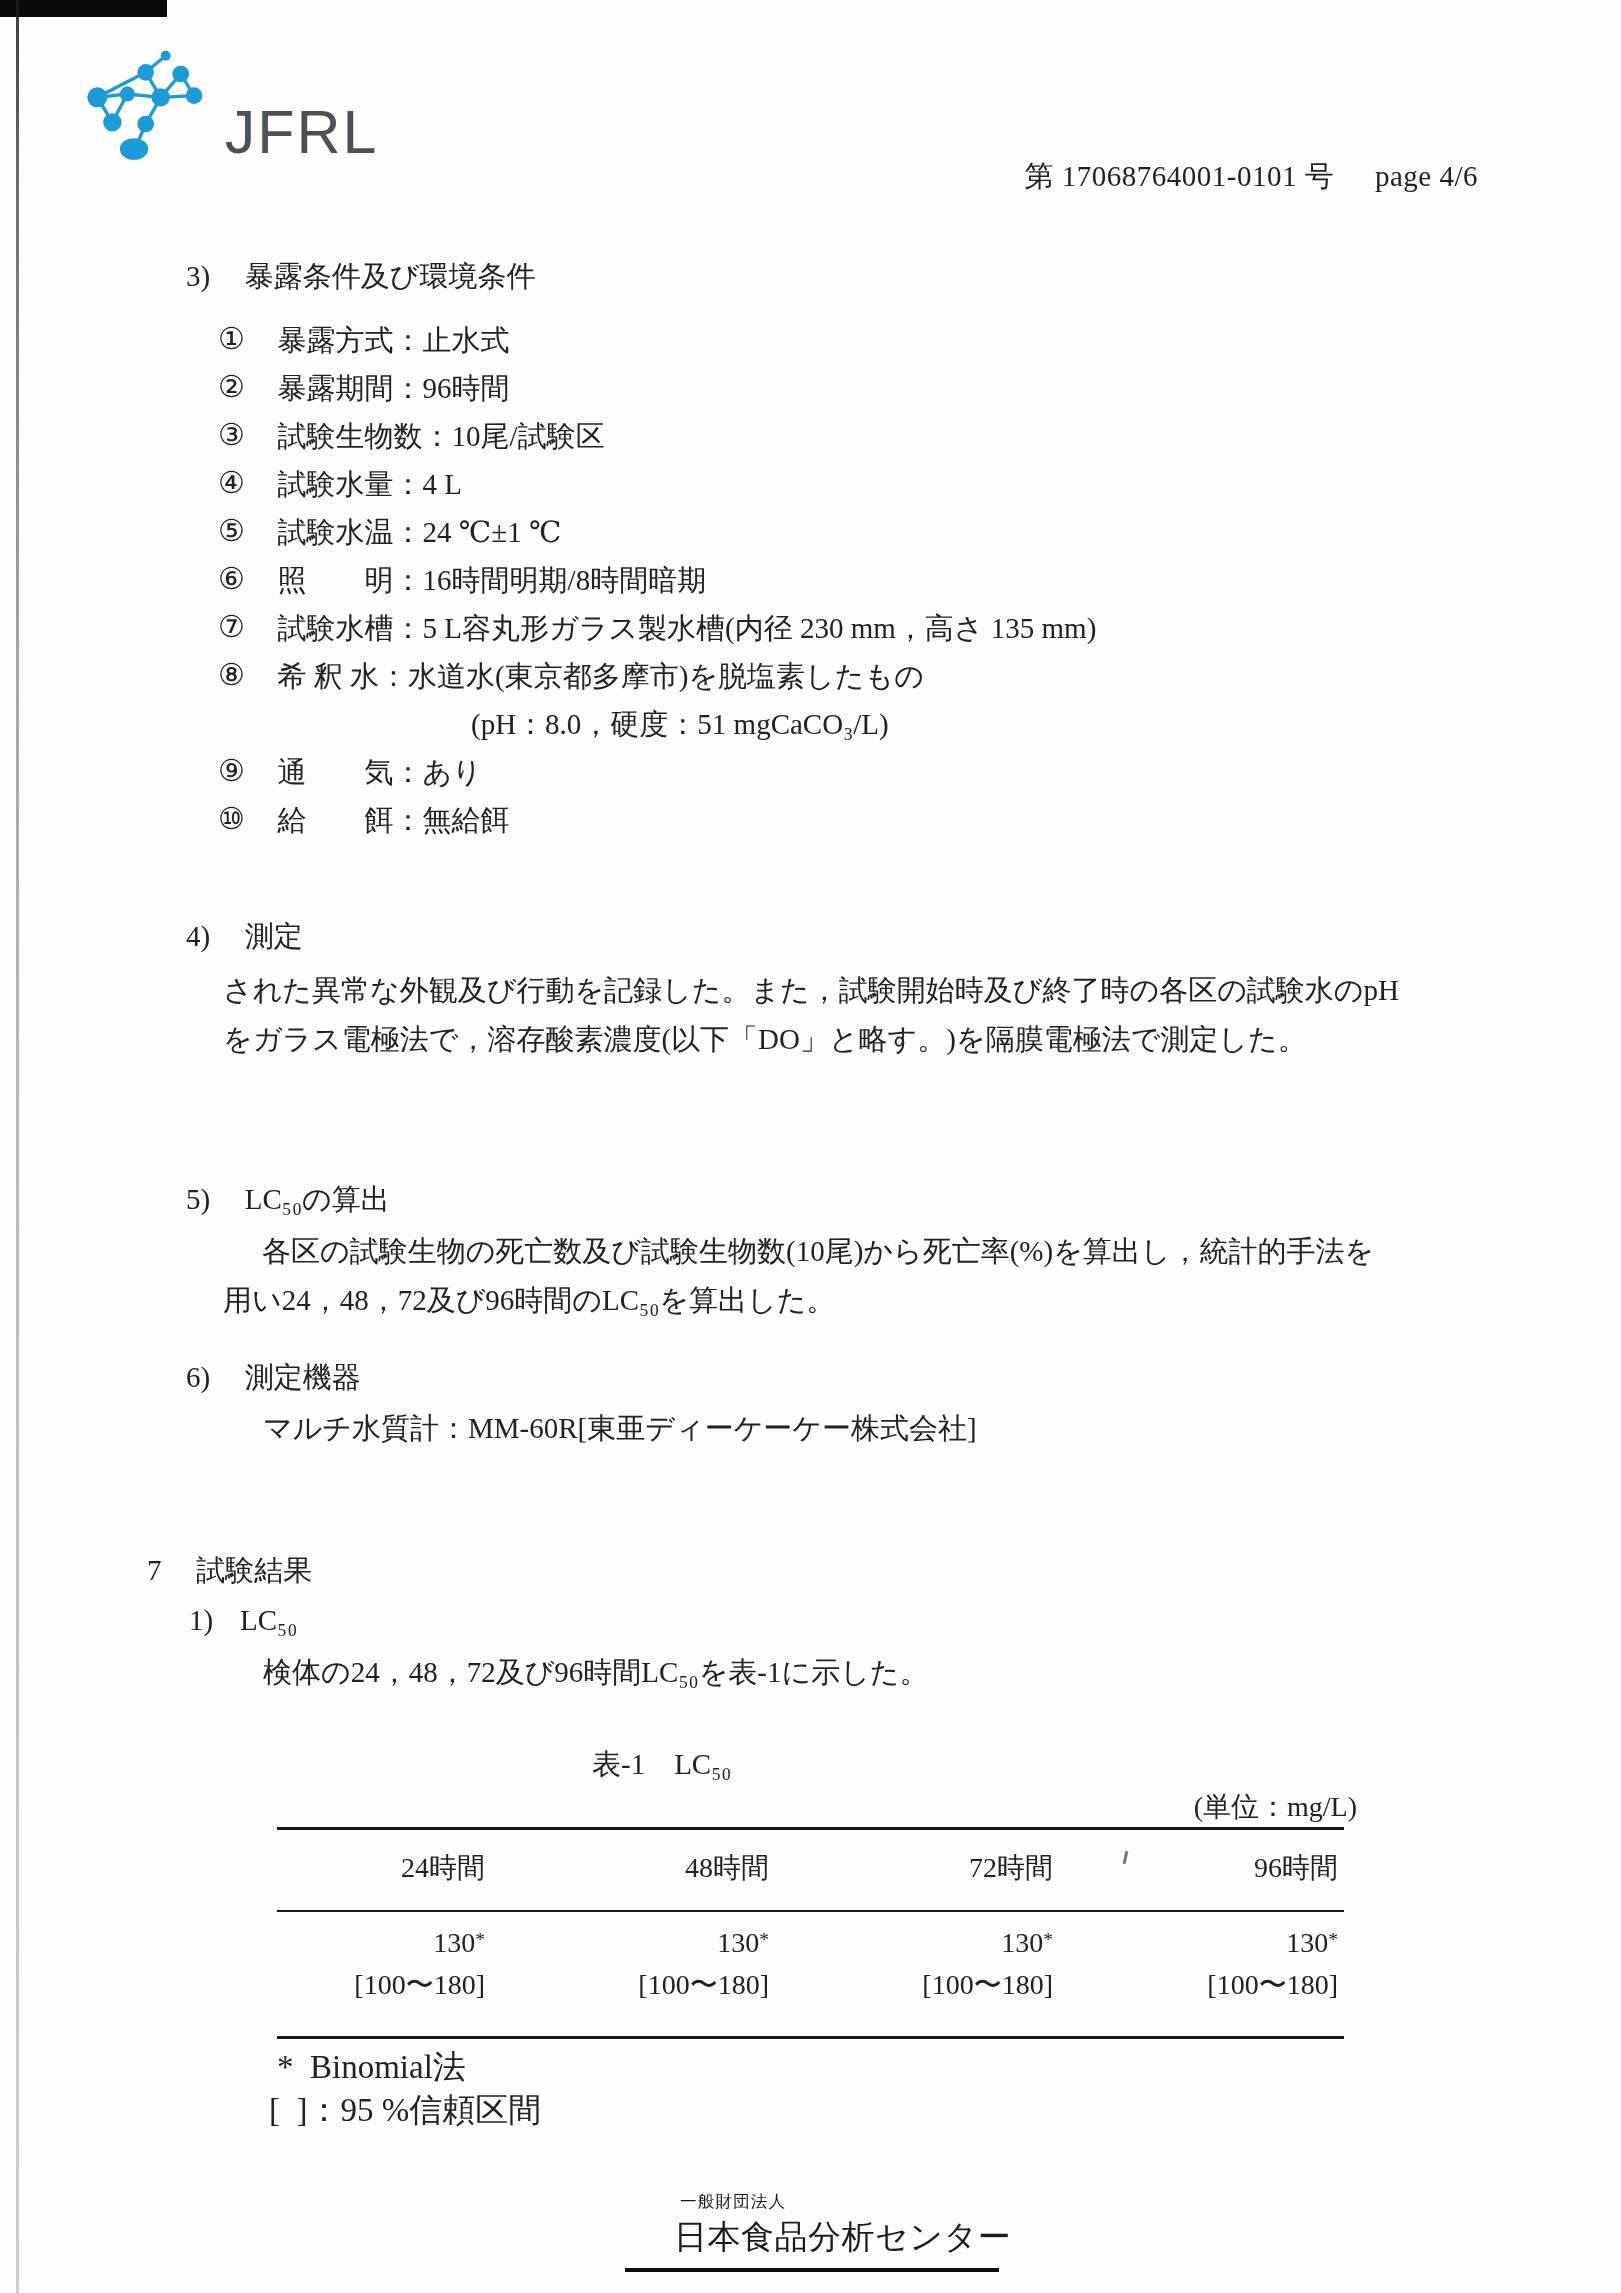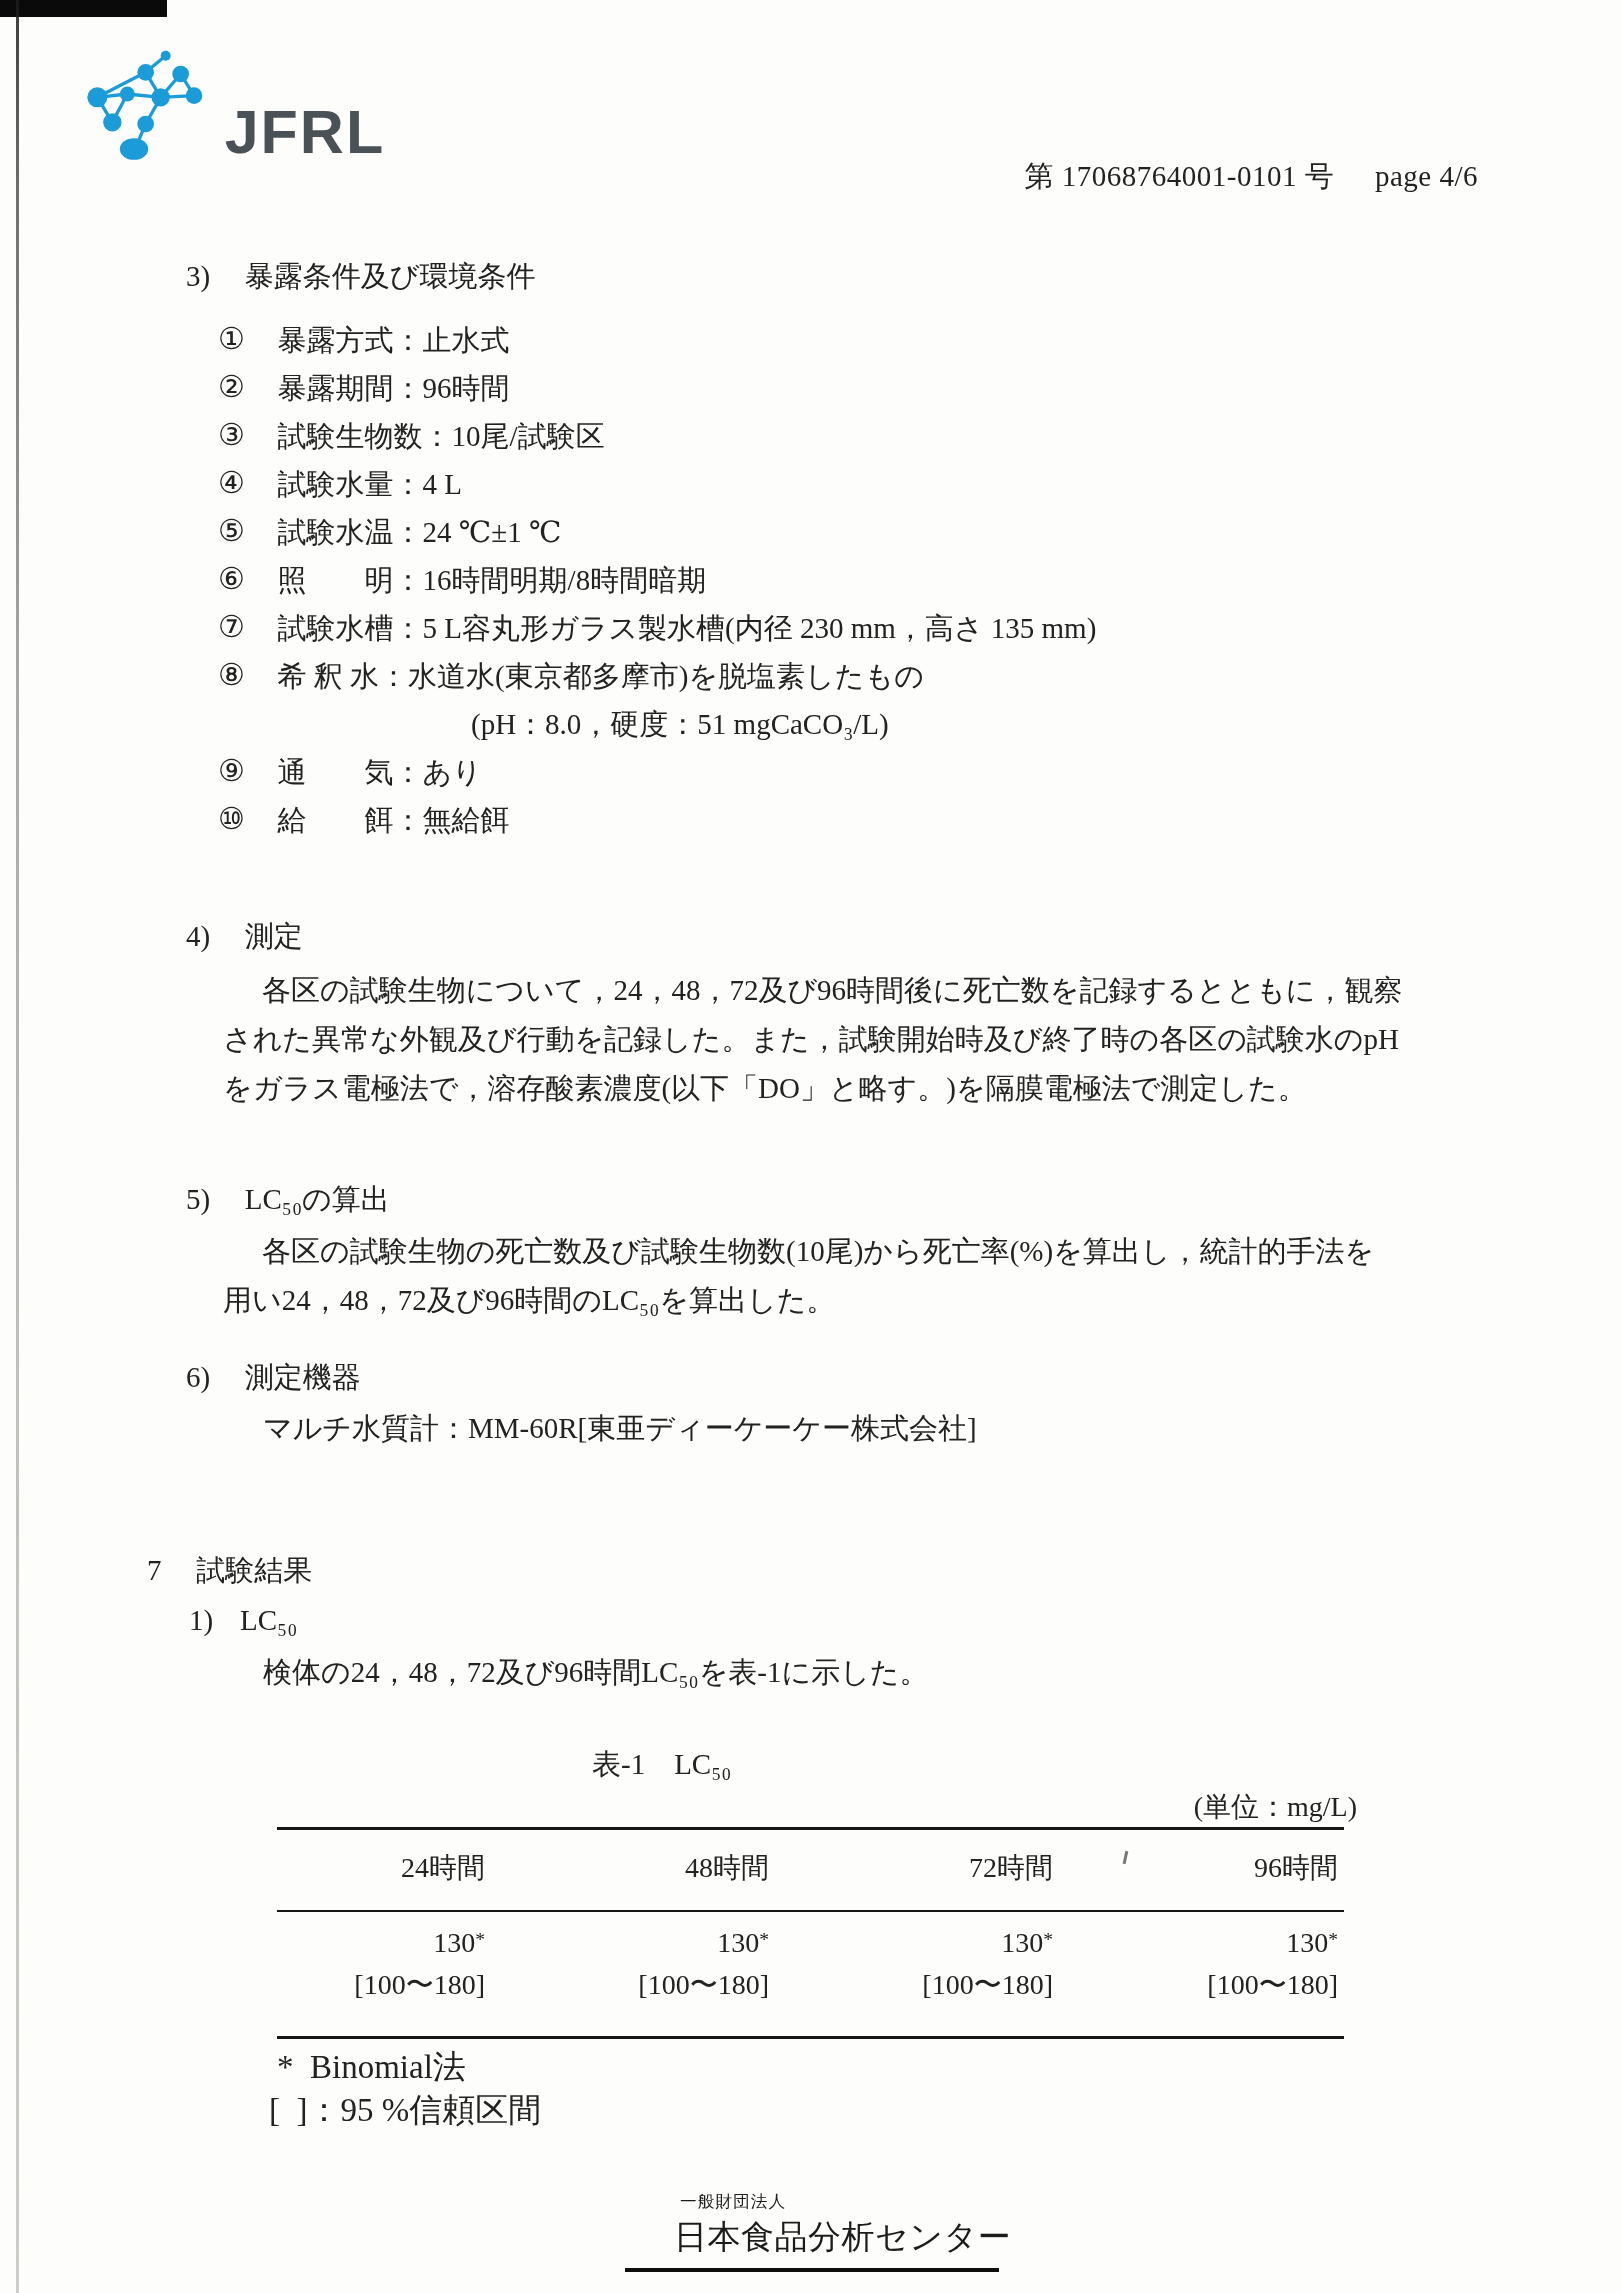--- a/index.html
+++ b/index.html
@@ -21,21 +21,21 @@
     position:absolute;left:15.7px;top:0;width:2.9px;height:2294px;
     background:linear-gradient(to bottom,#1a1a1a 0%,#555 8%,#9a9a96 30%,#b5b5b0 60%,#c4c4bf 100%);
     opacity:.85;
   }
   .speck{position:absolute;background:#777;}
 
   
   .logo{position:absolute;left:84px;top:45px;display:flex;align-items:flex-end;gap:15.7px;}
   .logo-text{
     font-family:"Liberation Sans","DejaVu Sans",sans-serif;
-    font-weight:bold;font-size:61px;line-height:1;color:#4b5257;
+    font-weight:normal;font-size:61px;line-height:1;color:#4b5257;
     letter-spacing:2px;margin-bottom:3.9px;
   }
 
   
   .doc-header{
     position:absolute;top:157px;right:143px;
     font-size:29px;white-space:nowrap;letter-spacing:0.5px;
   }
   .doc-header .pg{margin-left:33px;margin-top:32px;}
 
@@ -143,21 +143,20 @@
     <div class="cond-row cont"><span class="cnum"></span><span class="ctext">(pH：8.0，硬度：51 mgCaCO₃/L)</span></div>
     <div class="cond-row"><span class="cnum">⑨</span><span class="ctext">通　　気：あり</span></div>
     <div class="cond-row"><span class="cnum">⑩</span><span class="ctext">給　　餌：無給餌</span></div>
   </div>
 
   <div class="hrow" style="left:186px;top:917px;">
     <span class="hnum">4)</span>
     <span class="htitle">測定</span>
   </div>
   <div class="para" style="left:223px;top:966px;">
-    <div class="ln first">各区の試験生物について，24，48，72及び96時間後に死亡数を記録するとともに，観察</div>
     <div class="ln">された異常な外観及び行動を記録した。また，試験開始時及び終了時の各区の試験水のpH</div>
     <div class="ln">をガラス電極法で，溶存酸素濃度(以下「DO」と略す。)を隔膜電極法で測定した。</div>
   </div>
 
   <div class="hrow" style="left:186px;top:1180px;">
     <span class="hnum">5)</span>
     <span class="htitle">LC₅₀の算出</span>
   </div>
   <div class="para" style="left:223px;top:1227px;">
     <div class="ln first">各区の試験生物の死亡数及び試験生物数(10尾)から死亡率(%)を算出し，統計的手法を</div>

